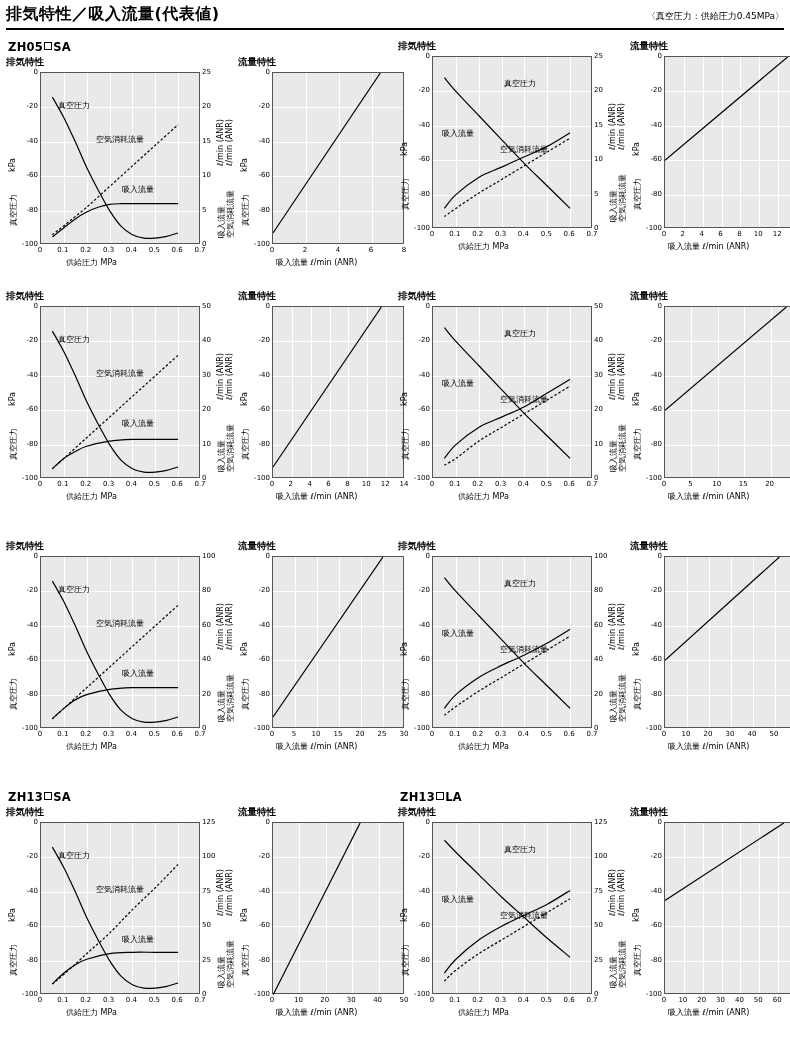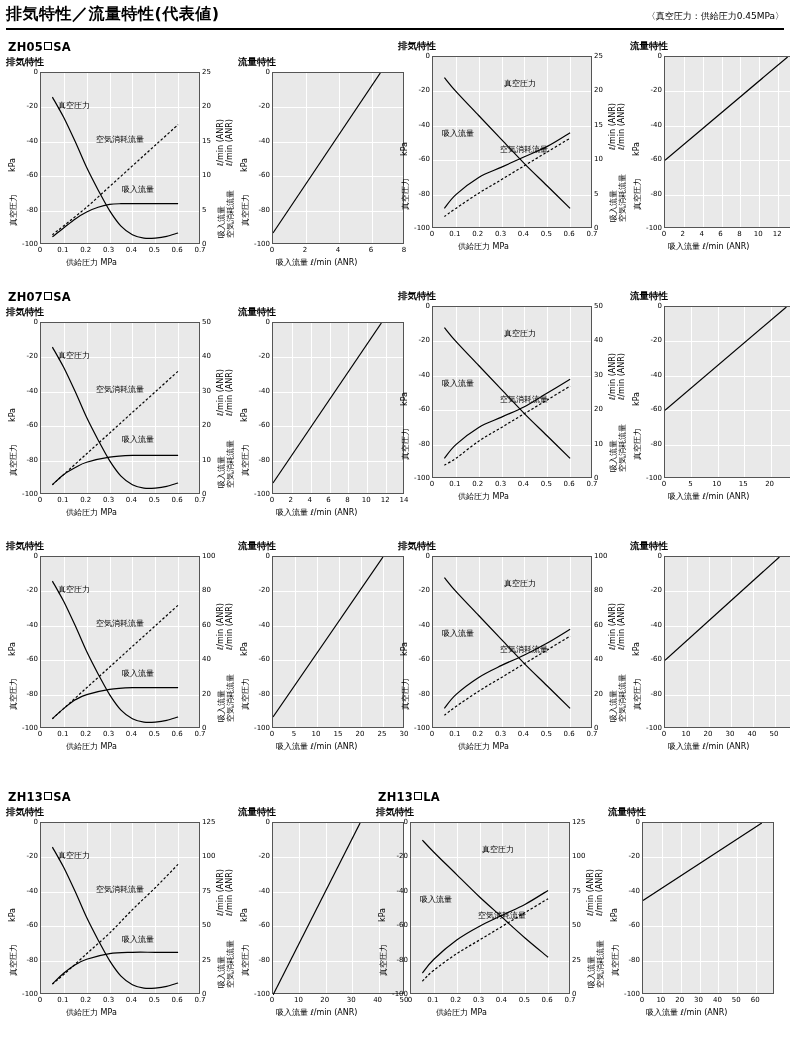--- a/index.html
+++ b/index.html
@@ -85,21 +85,21 @@
   .curvelabel {
     position:absolute; font-size: 8px; white-space: nowrap;
   }
 </style>
 </head>
 <body>
 
 <div class="page">
 
   <div class="hdr">
-    <div class="hdr-title">排気特性／流量特性(代表値)</div>
+    <div class="hdr-title">排気特性／吸入流量(代表値)</div>
     <div class="hdr-note">〈真空圧力：供給圧力0.45MPa〉</div>
   </div>
 
   <div id="charts-root">
       <div class="group" style="left: 6px; top: 36px;">
         <div class="g-title">ZH05<span class="sq"></span>SA</div>
         <div class="sub-row">
           <div class="panel" style="left: 0px; top: 0px;">
             <div class="p-title">排気特性</div>
             <div class="plotwrap" style="position: relative; width: 250px; height: 206px;">
@@ -271,21 +271,20 @@
               <div class="ticky" style="left: 10px; width: 22px; top: 139.6px;">-80</div>
               <div class="ticky" style="left: 10px; width: 22px; top: 174px;">-100</div>
               <div class="axlabel" style="left: 38px; top: 187px;">吸入流量   ℓ/min (ANR)</div>
               <div class="axlabel vert-rot" style="left: 2px; top: 156px;">真空圧力</div>
               <div class="axlabel vert-rot" style="left: 2px; top: 102px;">kPa</div>
             </div>
           </div>
         </div>
       </div>
       <div class="group" style="left: 6px; top: 286px;">
-        <div class="g-title">ZH07<span class="sq"></span>SA</div>
         <div class="sub-row">
           <div class="panel" style="left: 0px; top: 0px;">
             <div class="p-title">排気特性</div>
             <div class="plotwrap" style="position: relative; width: 250px; height: 206px;">
               <div class="plot" style="width: 160px; height: 172px; position: absolute; left: 34px; top: 2px;">
                 <div class="grid-v" style="left: 23px;"></div>
                 <div class="grid-v" style="left: 46px;"></div>
                 <div class="grid-v" style="left: 69px;"></div>
                 <div class="grid-v" style="left: 91px;"></div>
                 <div class="grid-v" style="left: 114px;"></div>
@@ -723,21 +722,21 @@
               <div class="ticky" style="left: 10px; width: 22px; top: 105.2px;">-60</div>
               <div class="ticky" style="left: 10px; width: 22px; top: 139.6px;">-80</div>
               <div class="ticky" style="left: 10px; width: 22px; top: 174px;">-100</div>
               <div class="axlabel" style="left: 38px; top: 187px;">吸入流量   ℓ/min (ANR)</div>
               <div class="axlabel vert-rot" style="left: 2px; top: 156px;">真空圧力</div>
               <div class="axlabel vert-rot" style="left: 2px; top: 102px;">kPa</div>
             </div>
           </div>
         </div>
       </div>
-      <div class="group" style="left: 376px; top: 786px;">
+      <div class="group" style="left: 398px; top: 786px;">
         <div class="g-title">ZH13<span class="sq"></span>LA</div>
         <div class="sub-row">
           <div class="panel" style="left: 0px; top: 0px;">
             <div class="p-title">排気特性</div>
             <div class="plotwrap" style="position: relative; width: 250px; height: 206px;">
               <div class="plot" style="width: 160px; height: 172px; position: absolute; left: 34px; top: 2px;">
                 <div class="grid-v" style="left: 23px;"></div>
                 <div class="grid-v" style="left: 46px;"></div>
                 <div class="grid-v" style="left: 69px;"></div>
                 <div class="grid-v" style="left: 91px;"></div>

